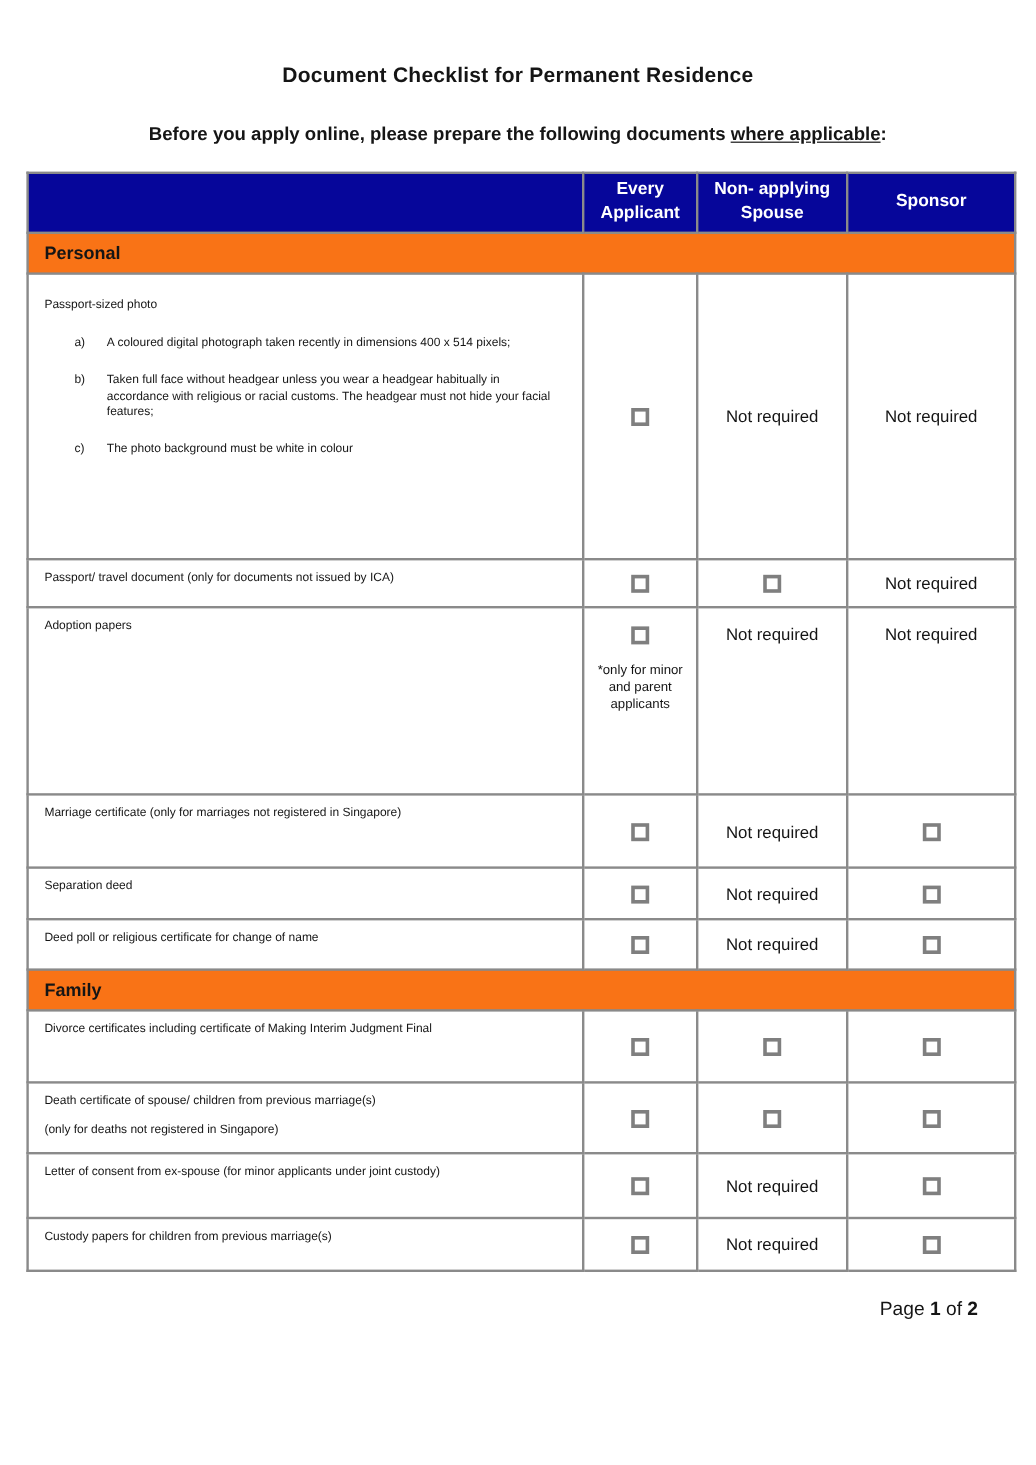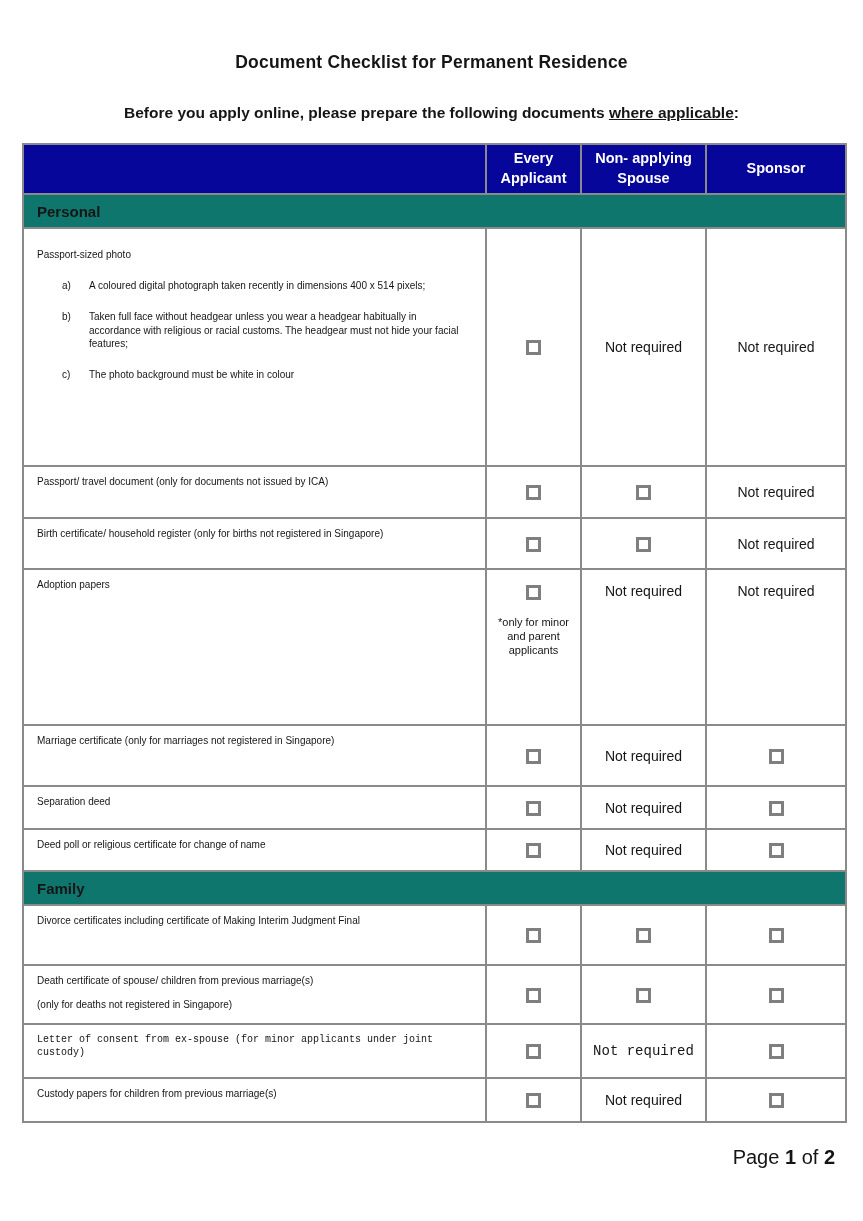--- a/index.html
+++ b/index.html
@@ -45,21 +45,21 @@
     line-height: 1.35;
     padding: 4px 6px;
     border-right-color: #c9cce0;
   }
   th.hdr:last-child { border-right-color: #8a8a8a; }
   td.section-cell {
     font-size: 15px;
     font-weight: bold;
     padding: 7px 10px 7px 13px;
     vertical-align: middle;
-    background: #0f766e;
+    background: #f97316;
   }
   td.doc-cell {
     vertical-align: top;
     padding: 8px 10px 8px 13px;
     font-size: 10px;
     line-height: 1.32;
   }
   td.doc-cell.pad-top { padding-top: 19px; }
   td.val-cell {
     text-align: center;
@@ -84,37 +84,37 @@
     display: block;
     width: 76px;
     margin: 15px auto 0 auto;
     font-size: 11px;
     line-height: 1.3;
     text-align: center;
   }
   .line2 { margin-top: 11px; }
   .footer {
     margin-top: 23px;
-    padding-right: 28px;
+    padding-right: 48px;
     text-align: right;
-    font-size: 20px;
+    font-size: 16px;
   }
   .footer .b { font-weight: bold; }
   tr.h48  { height: 50px; }
   tr.h32  { height: 34px; }
   tr.h236 { height: 238px; }
-  tr.h50  { height: 52px; }
+  tr.h50  { height: 40px; }
   tr.h49  { height: 51px; }
   tr.h144 { height: 156px; }
   tr.h59  { height: 61px; }
   tr.h41  { height: 43px; }
   tr.h43  { height: 42px; }
   tr.h58  { height: 60px; }
   tr.h57  { height: 59px; }
-  tr.h52  { height: 54px; font-family: Liberation Mono, monospace; }
+  tr.h52  { height: 54px; }
   tr.h42  { height: 44px; }
 </style>
 </head>
 <body>
 
 <h1 class="page-title">Document Checklist for Permanent Residence</h1>
 
 <p class="intro"><span>Before you apply online, please prepare the following documents </span><span class="u">where applicable</span><span>:</span></p>
 
 <table class="checklist">
@@ -160,26 +160,20 @@
     <td class="val-cell"><span>Not required</span></td>
   </tr>
 
   <tr class="h50">
     <td class="doc-cell">Passport/ travel document (only for documents not issued by ICA)</td>
     <td class="val-cell"><span class="cb"></span></td>
     <td class="val-cell"><span class="cb"></span></td>
     <td class="val-cell"><span>Not required</span></td>
   </tr>
 
-  <tr class="h49">
-    <td class="doc-cell">Birth certificate/ household register (only for births not registered in Singapore)</td>
-    <td class="val-cell"><span class="cb"></span></td>
-    <td class="val-cell"><span class="cb"></span></td>
-    <td class="val-cell"><span>Not required</span></td>
-  </tr>
 
   <tr class="h144">
     <td class="doc-cell">Adoption papers</td>
     <td class="val-cell top">
       <span class="cb"></span>
       <span class="cb-note">*only for minor and parent applicants</span>
     </td>
     <td class="val-cell top"><span>Not required</span></td>
     <td class="val-cell top"><span>Not required</span></td>
   </tr>

